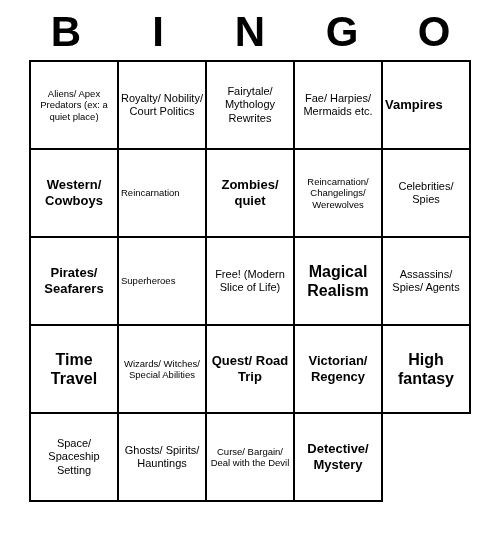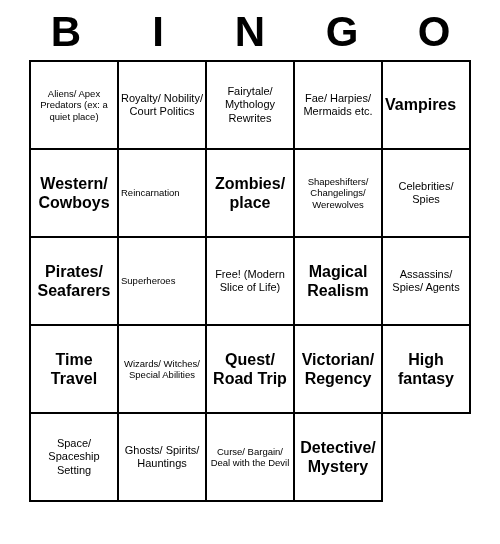--- a/index.html
+++ b/index.html
@@ -50,21 +50,21 @@
     .bingo-cell span {
       font-size: 11px;
     }
 
     .bingo-cell.large-text span {
       font-size: 16px;
       font-weight: bold;
     }
 
     .bingo-cell.medium-text span {
-      font-size: 16px;
+      font-size: 13px;
       font-weight: bold;
     }
 
     .bingo-cell.small-text span {
       font-size: 9.5px;
     }
   </style>
 </head>
 <body>
 
@@ -92,24 +92,24 @@
     <div class="bingo-cell medium-text">
       <span>Vampires</span>
     </div>
     <div class="bingo-cell medium-text">
       <span>Western/ Cowboys</span>
     </div>
     <div class="bingo-cell small-text">
       <span>Reincarnation</span>
     </div>
     <div class="bingo-cell medium-text">
-      <span>Zombies/ place</span>
+      <span>Zombies/ quiet</span>
     </div>
     <div class="bingo-cell small-text">
-      <span>Shapeshifters/ Changelings/ Werewolves</span>
+      <span>Reincarnation/ Changelings/ Werewolves</span>
     </div>
     <div class="bingo-cell">
       <span>Celebrities/ Spies</span>
     </div>
     <div class="bingo-cell medium-text">
       <span>Pirates/ Seafarers</span>
     </div>
     <div class="bingo-cell small-text">
       <span>Superheroes</span>
     </div>

